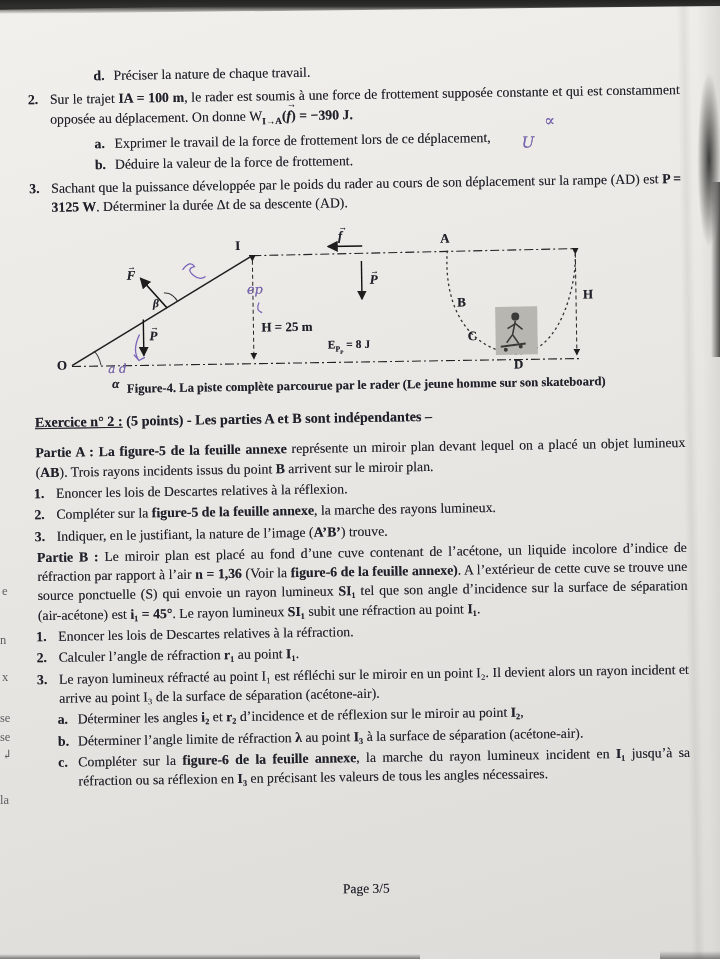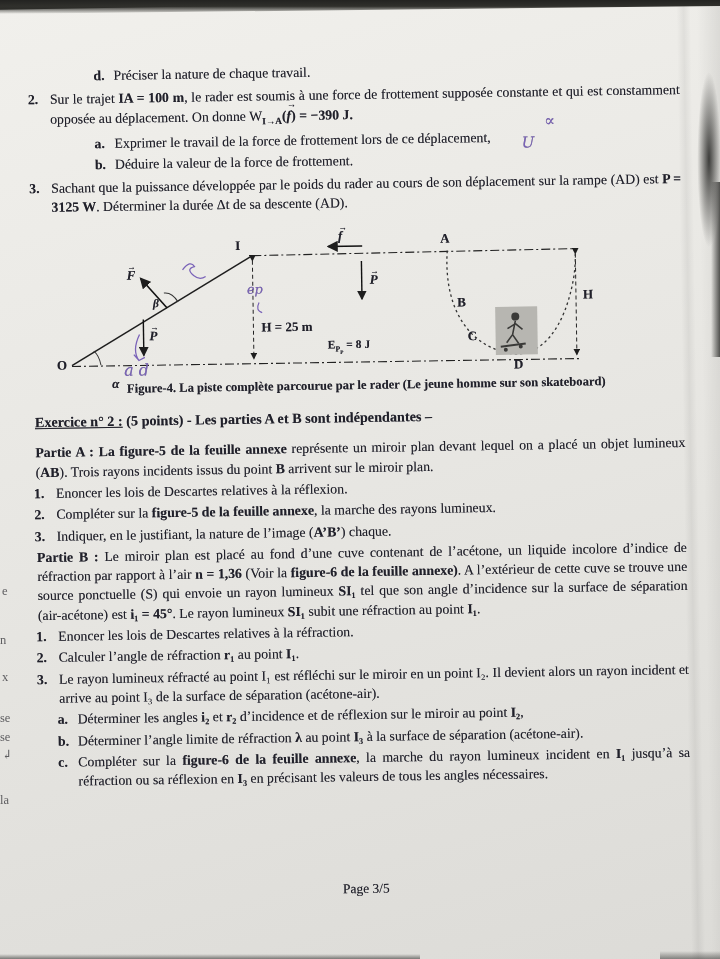--- a/index.html
+++ b/index.html
@@ -152,39 +152,39 @@
         <span class="flab vec" style="left:106px;top:105px"><span>P</span><span class="ar">→</span></span>
         <span class="flab sm" style="left:218px;top:70px">H = 25 m</span>
         <span class="flab" style="left:398px;top:12px">A</span>
         <span class="flab" style="left:414px;top:76px">B</span>
         <span class="flab" style="left:424px;top:110px">C</span>
         <span class="flab" style="left:470px;top:139px">D</span>
         <span class="flab" style="left:540px;top:70px">H</span>
         <span class="flab xs" style="left:284px;top:118px"><span>E</span><sub><span>P</span><sub>P</sub></sub><span> = 8 J</span></span>
 
         <span class="pen" style="left:204px;top:60px;font-size:13px">ep</span>
-        <span class="pen" style="left:80px;top:138px;font-size:16px">a d</span>
+        <span class="pen" style="left:64px;top:138px;font-size:12px">a d</span>
       </div>
       <div class="cap">Figure-4. La piste complète parcourue par le rader (Le jeune homme sur son skateboard)</div>
 
       <div class="ex2t"><span class="ul">Exercice n° 2 :</span><span> (5 points) - Les parties A et B sont indépendantes –</span></div>
 
       <p class="para just"><b>Partie A : La figure-5 de la feuille annexe</b><span> représente un miroir plan devant lequel on a placé un objet lumineux (</span><b>AB</b><span>). Trois rayons incidents issus du point </span><b>B</b><span> arrivent sur le miroir plan.</span></p>
 
       <div class="r">
         <span class="n">1.</span>
         <span class="t">Enoncer les lois de Descartes relatives à la réflexion.</span>
       </div>
       <div class="r">
         <span class="n">2.</span>
         <span class="t"><span>Compléter sur la </span><b>figure-5 de la feuille annexe</b><span>, la marche des rayons lumineux.</span></span>
       </div>
       <div class="r">
         <span class="n">3.</span>
-        <span class="t"><span>Indiquer, en le justifiant, la nature de l’image (</span><b>A’B’</b><span>) chaque.</span></span>
+        <span class="t"><span>Indiquer, en le justifiant, la nature de l’image (</span><b>A’B’</b><span>) trouve.</span></span>
       </div>
 
       <p class="para0 just"><b>Partie B : </b><span>Le miroir plan est placé au fond d’une cuve contenant de l’acétone, un liquide incolore d’indice de réfraction par rapport à l’air </span><b>n = 1,36</b><span> (Voir la </span><b>figure-6 de la feuille annexe)</b><span>. A l’extérieur de cette cuve se trouve une source ponctuelle (S) qui envoie un rayon lumineux </span><b>SI₁</b><span> tel que son angle d’incidence sur la surface de séparation (air-acétone) est </span><b>i₁ = 45°</b><span>. Le rayon lumineux </span><b>SI₁</b><span> subit une réfraction au point </span><b>I₁</b><span>.</span></p>
 
       <div class="r">
         <span class="n">1.</span>
         <span class="t">Enoncer les lois de Descartes relatives à la réfraction.</span>
       </div>
       <div class="r">
         <span class="n">2.</span>

